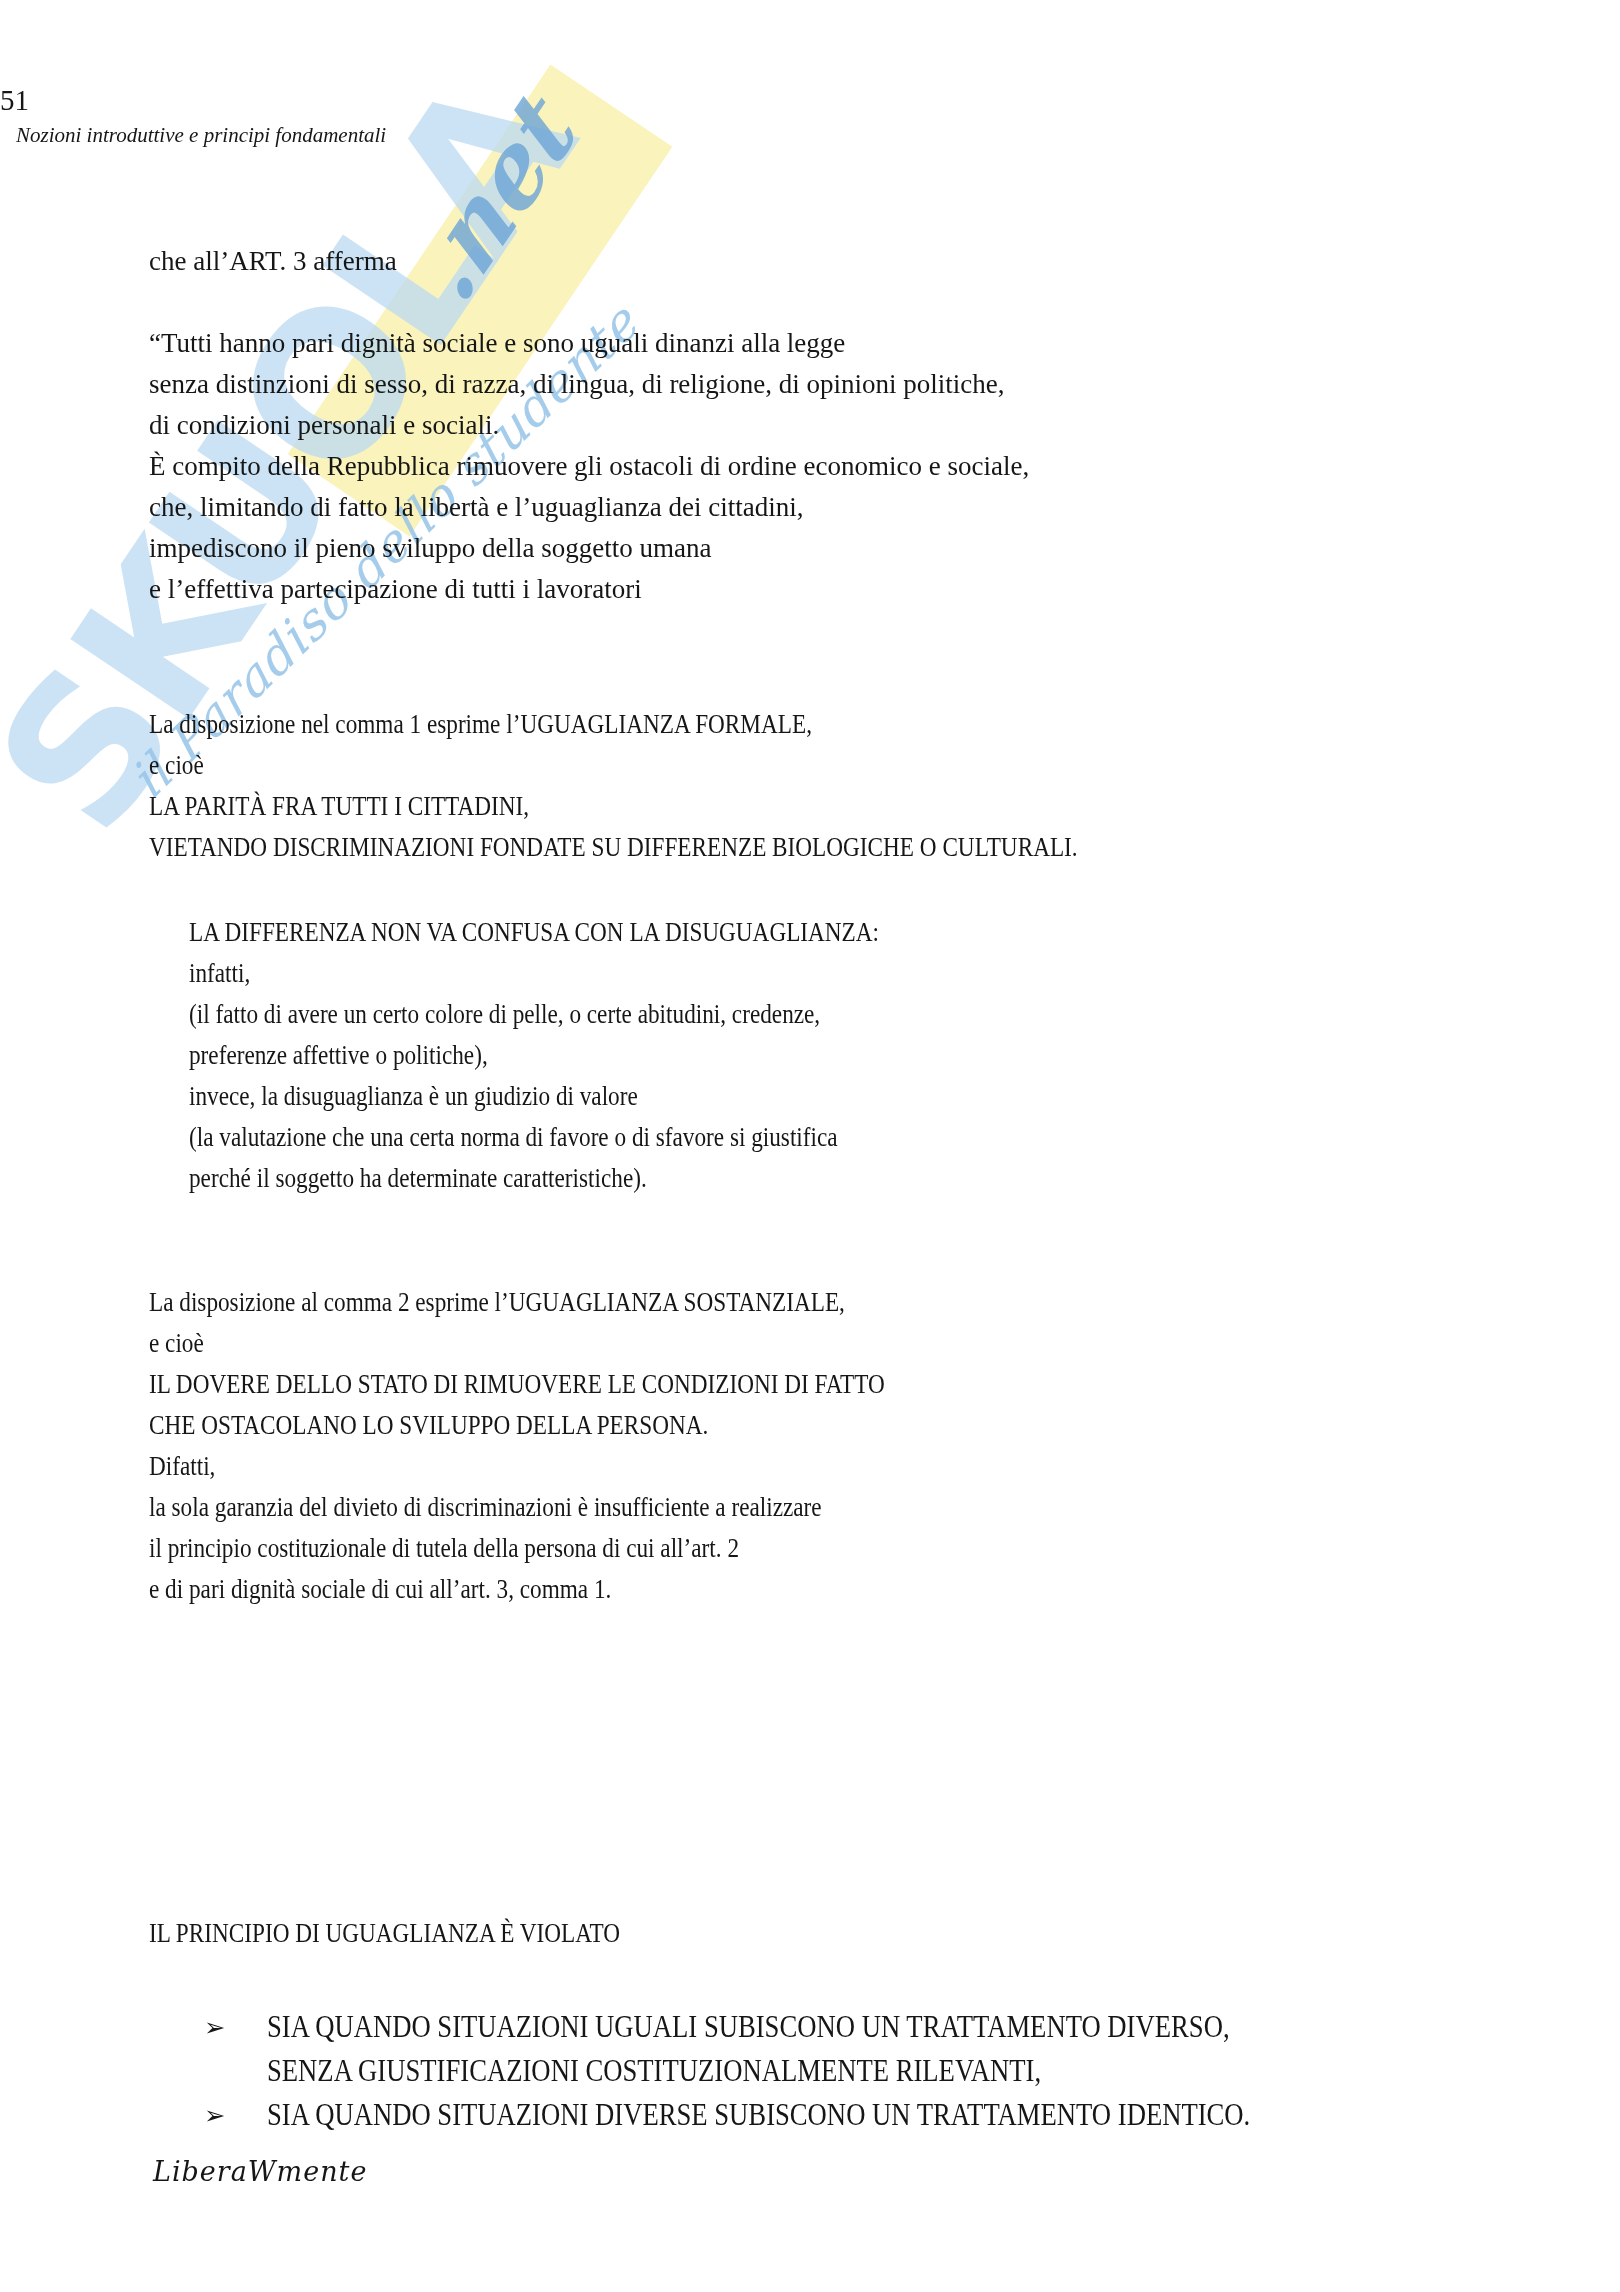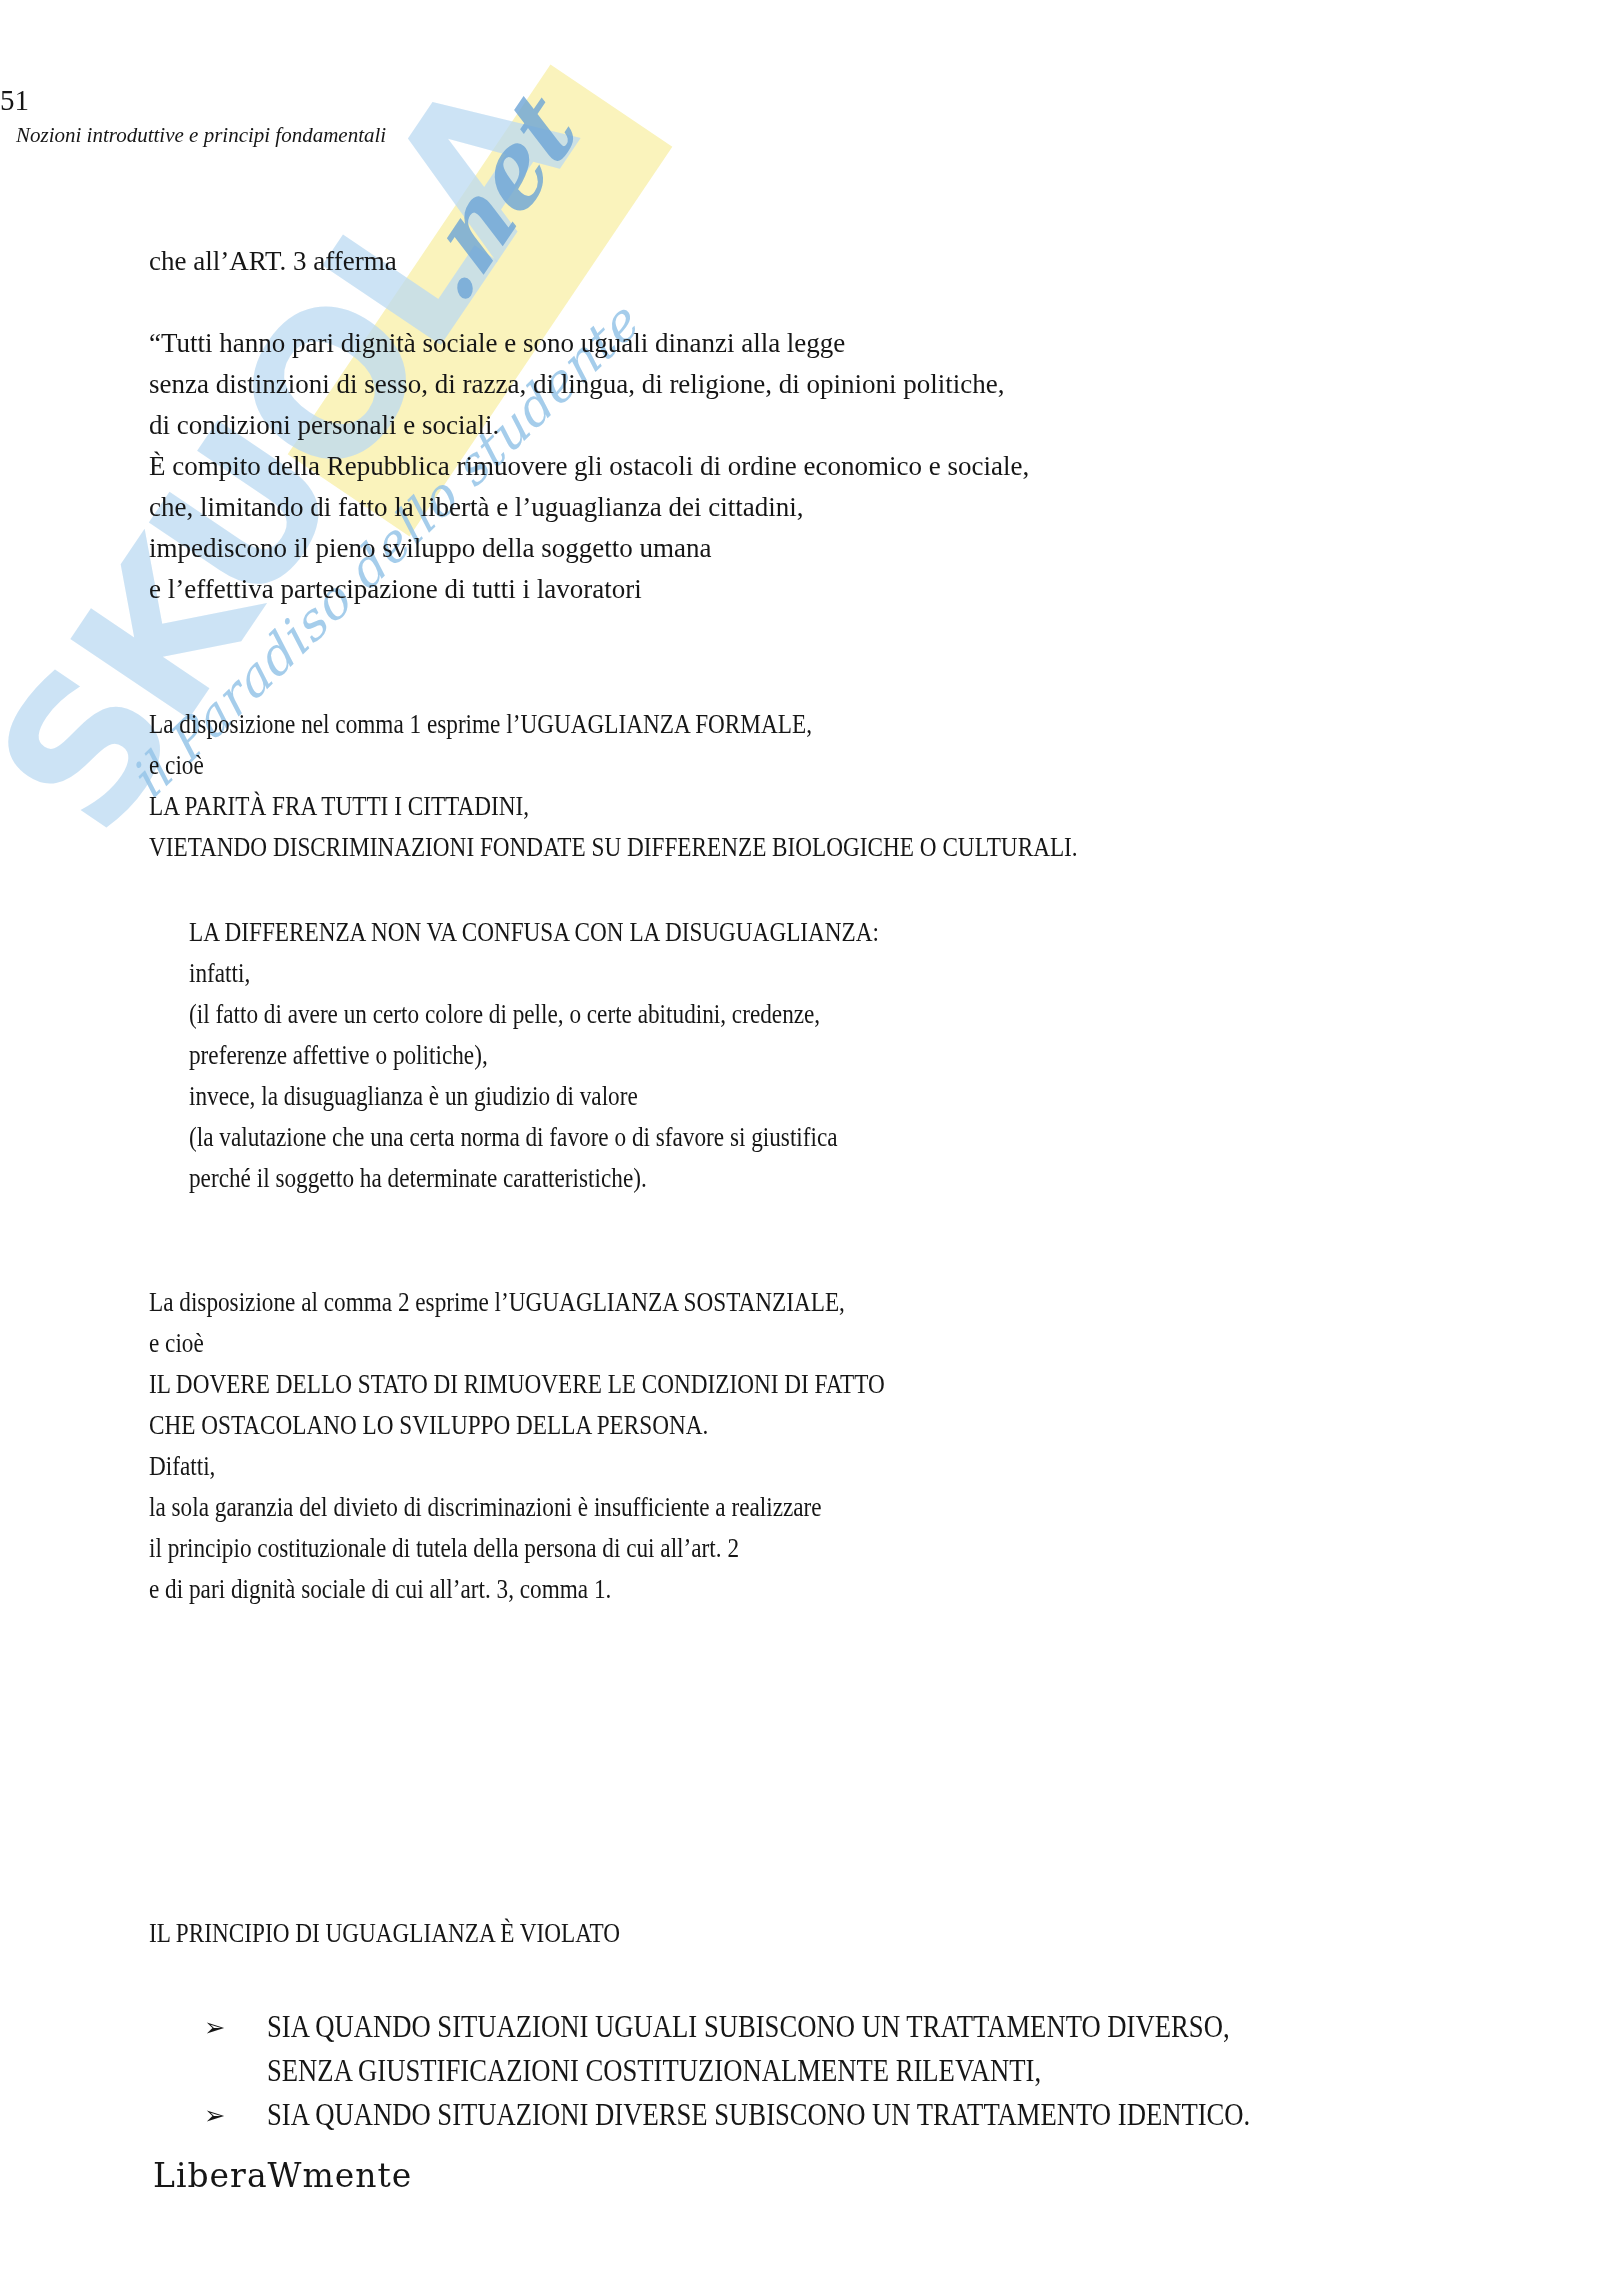--- a/index.html
+++ b/index.html
@@ -51,21 +51,21 @@
   .para{position:absolute;left:0;}
   .line{height:41px;line-height:41px;font-size:27px;white-space:nowrap;}
   .narrow{display:inline-block;transform:scaleX(0.86);transform-origin:0 50%;}
   
   .bline{position:relative;height:44px;line-height:44px;font-size:31px;white-space:nowrap;}
   .bmark{position:absolute;left:55px;top:0;font-family:"DejaVu Sans",sans-serif;font-size:25.5px;}
   .btext{position:absolute;left:118px;top:0;}
   
   .footer{
     position:absolute;left:153px;top:2156px;z-index:2;
-    font-size:33px;letter-spacing:1px;
+    font-style:italic;font-size:27px;letter-spacing:1px;
     font-family:"DejaVu Serif","Liberation Serif",serif;
   }
 </style>
 </head>
 <body>
 
 <div class="page">
 
   <div class="wm">
     <div class="wm-yellow"></div>

